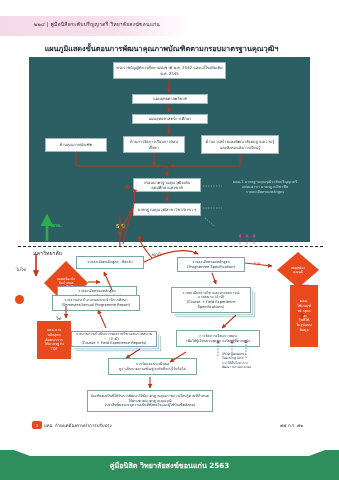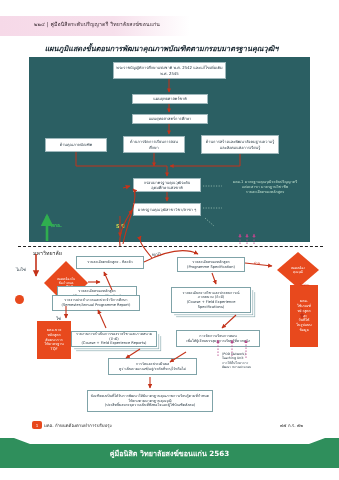--- a/index.html
+++ b/index.html
@@ -17,21 +17,21 @@
     background:linear-gradient(90deg,#f6d9e8 0%, #f7e0ec 60%, #ffffff 100%);
   }
   .hdr-text{
     position:absolute;left:34px;top:20px;
     font-size:5.2px;color:#3a2b33;letter-spacing:.1px;white-space:nowrap;
   }
 
   
   .page-title{
     position:absolute;left:0;right:16px;top:43px;text-align:center;
-    font-size:7.3px;font-weight:bold;color:#13222c;font-style:italic;
+    font-size:7.3px;font-weight:bold;color:#13222c;
   }
 
   
   .panel{
     position:absolute;left:29px;top:57px;width:281px;height:185px;
     background:#2b5f63;
   }
 
   
   .wbox{
@@ -93,21 +93,21 @@
   .fn-badge{
     position:absolute;left:32px;top:421px;width:10px;height:8px;
     background:#e8491d;border-radius:2px;color:#fff;font-size:4px;
     display:flex;align-items:center;justify-content:center;
   }
   .fn-text{position:absolute;left:44px;top:422px;font-size:4.3px;color:#222;}
   .fn-right{position:absolute;right:36px;top:422px;font-size:4.3px;color:#222;}
 
   
   .footer{
-    position:absolute;left:0;bottom:12px;width:339px;height:30px;
+    position:absolute;left:0;bottom:0;width:339px;height:30px;
     background:linear-gradient(180deg,#3aa46a 0%,#2f8f5c 100%);
     display:flex;align-items:center;justify-content:center;
   }
   .footer .tab{
     position:absolute;left:0;bottom:0;width:339px;height:30px;
     background:#2f8f5c;
   }
   .footer-text{
     position:relative;z-index:2;color:#ffffff;font-size:7.2px;font-weight:bold;
   }

